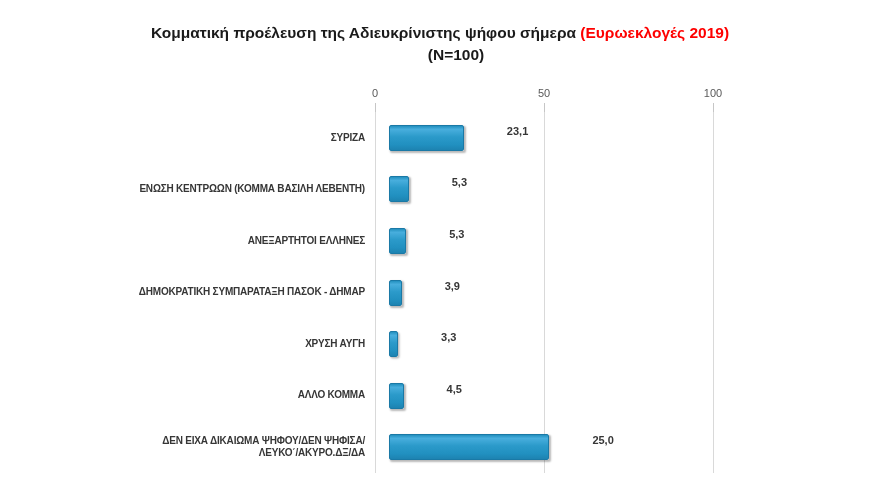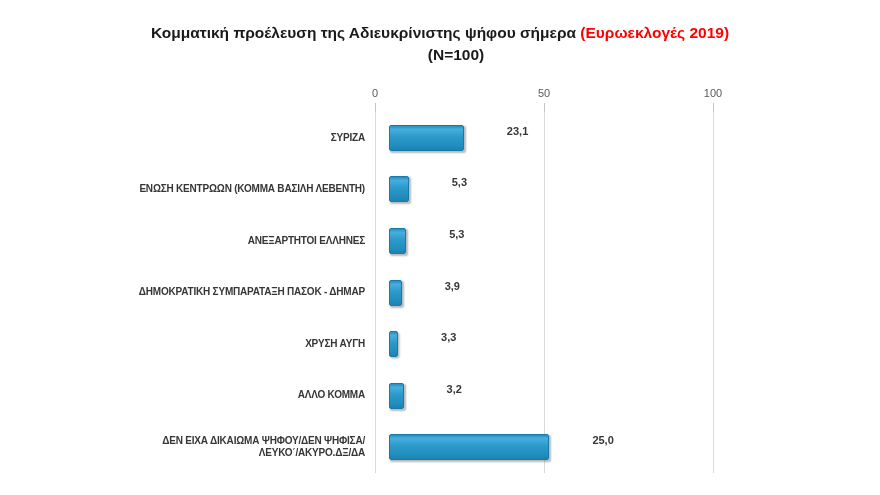--- a/index.html
+++ b/index.html
@@ -94,21 +94,21 @@
           <div class="cat-label">ΧΡΥΣΗ ΑΥΓΗ</div>
           <div class="track">
             <div class="bar" style="width: 2.8%;"></div>
             <span class="bar-value">3,3</span>
           </div>
         </div>
         <div class="bar-row">
           <div class="cat-label">ΑΛΛΟ ΚΟΜΜΑ</div>
           <div class="track">
             <div class="bar" style="width: 4.5%;"></div>
-            <span class="bar-value">3,2</span>
+            <span class="bar-value">4,5</span>
           </div>
         </div>
         <div class="bar-row">
           <div class="cat-label">ΔΕΝ ΕΙΧΑ ΔΙΚΑΙΩΜΑ ΨΗΦΟΥ/ΔΕΝ ΨΗΦΙΣΑ/ΛΕΥΚΟ΄/ΑΚΥΡΟ.ΔΞ/ΔΑ</div>
           <div class="track">
             <div class="bar" style="width: 49.5%;"></div>
             <span class="bar-value">25,0</span>
           </div>
         </div>
       </div>

